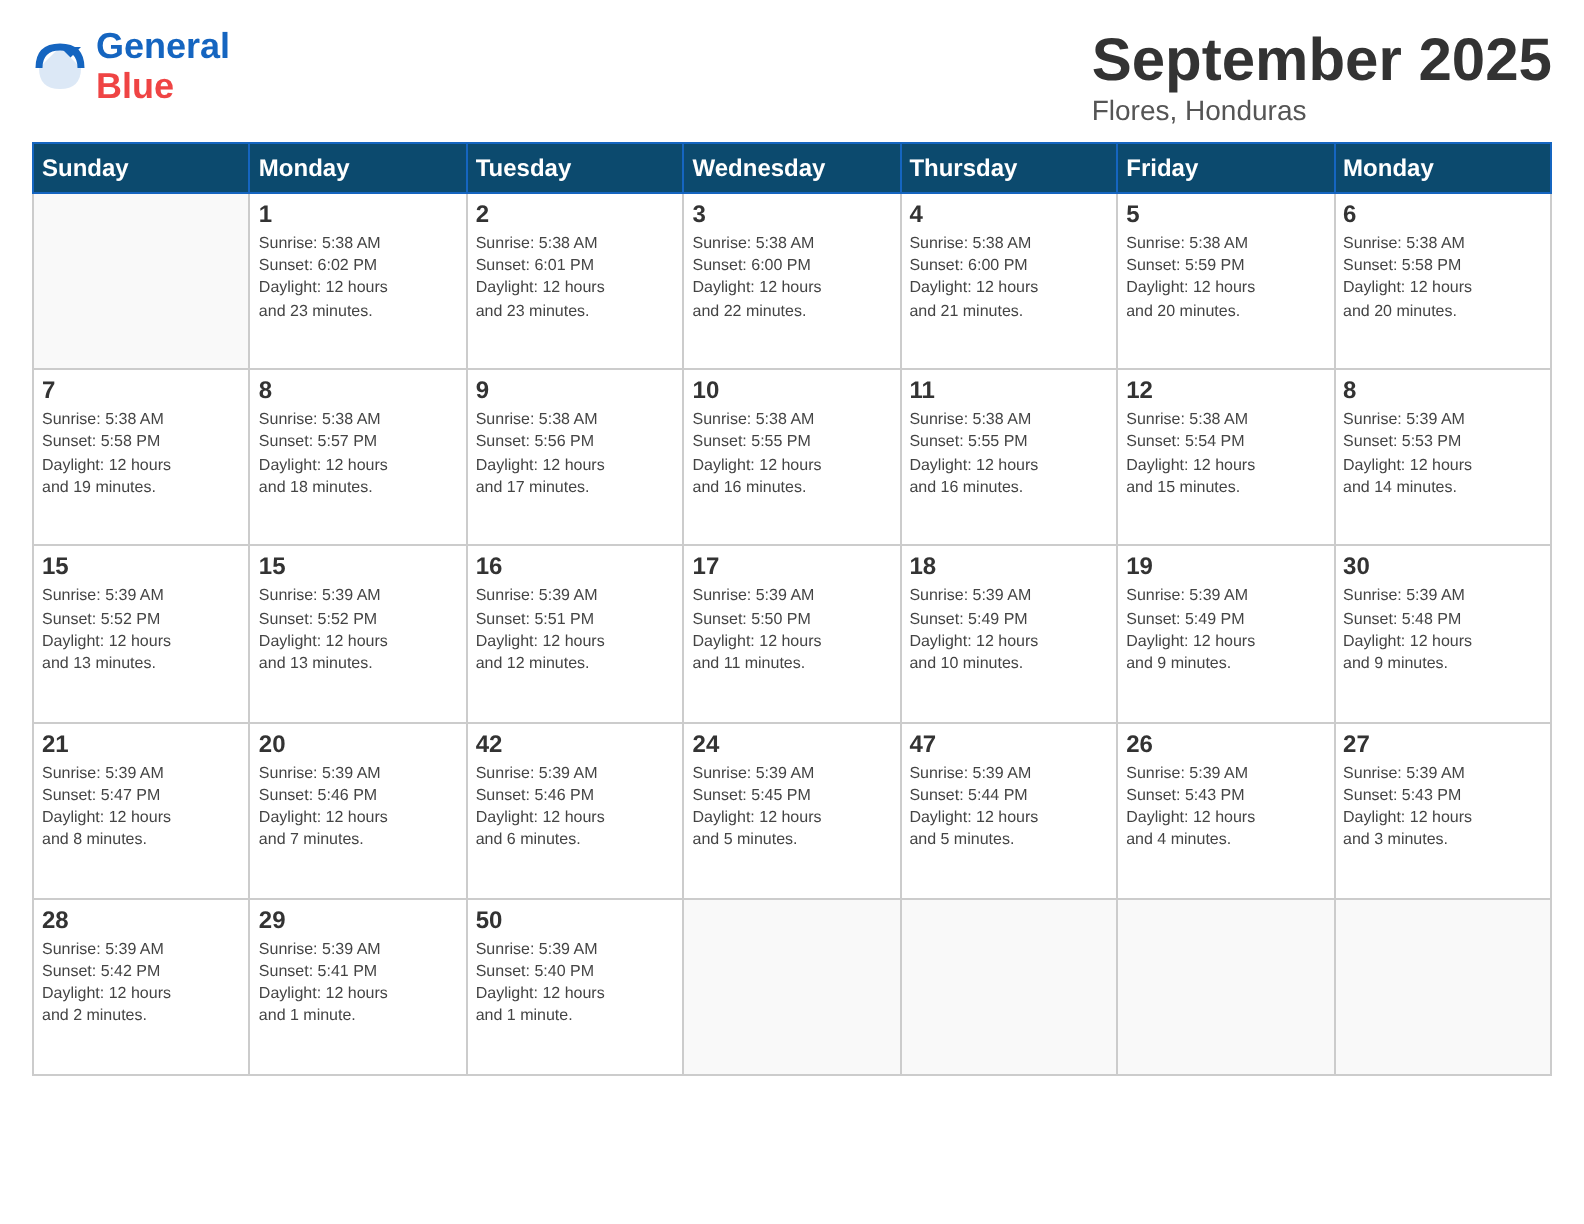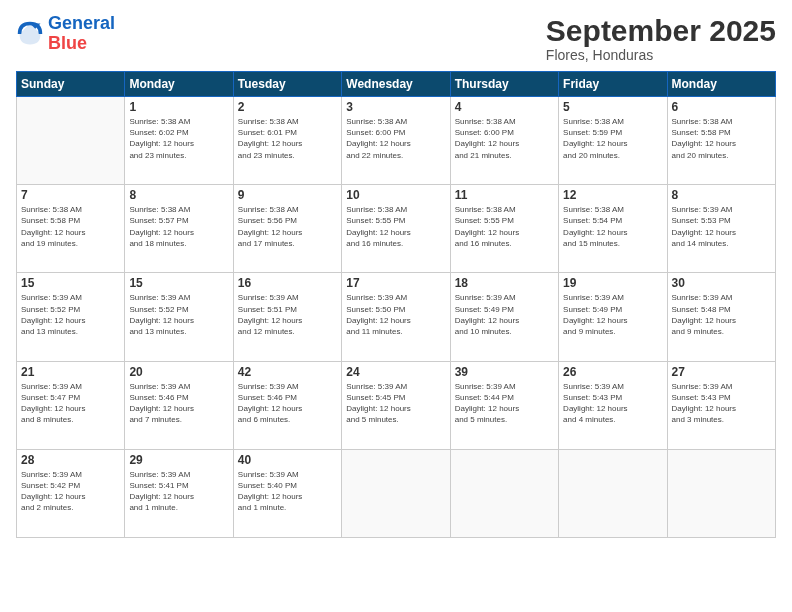--- a/index.html
+++ b/index.html
@@ -299,21 +299,21 @@
 and 6 minutes.</div>
           </td>
           <td>
             <span class="day-number">24</span>
             <div class="day-info" style="white-space: pre-line;">Sunrise: 5:39 AM
 Sunset: 5:45 PM
 Daylight: 12 hours
 and 5 minutes.</div>
           </td>
           <td>
-            <span class="day-number">39</span>
+            <span class="day-number">47</span>
             <div class="day-info" style="white-space: pre-line;">Sunrise: 5:39 AM
 Sunset: 5:44 PM
 Daylight: 12 hours
 and 5 minutes.</div>
           </td>
           <td>
             <span class="day-number">26</span>
             <div class="day-info" style="white-space: pre-line;">Sunrise: 5:39 AM
 Sunset: 5:43 PM
 Daylight: 12 hours
@@ -336,21 +336,21 @@
 and 2 minutes.</div>
           </td>
           <td>
             <span class="day-number">29</span>
             <div class="day-info" style="white-space: pre-line;">Sunrise: 5:39 AM
 Sunset: 5:41 PM
 Daylight: 12 hours
 and 1 minute.</div>
           </td>
           <td>
-            <span class="day-number">40</span>
+            <span class="day-number">50</span>
             <div class="day-info" style="white-space: pre-line;">Sunrise: 5:39 AM
 Sunset: 5:40 PM
 Daylight: 12 hours
 and 1 minute.</div>
           </td>
           <td class="empty"></td>
           <td class="empty"></td>
           <td class="empty"></td>
           <td class="empty"></td>
         </tr>

